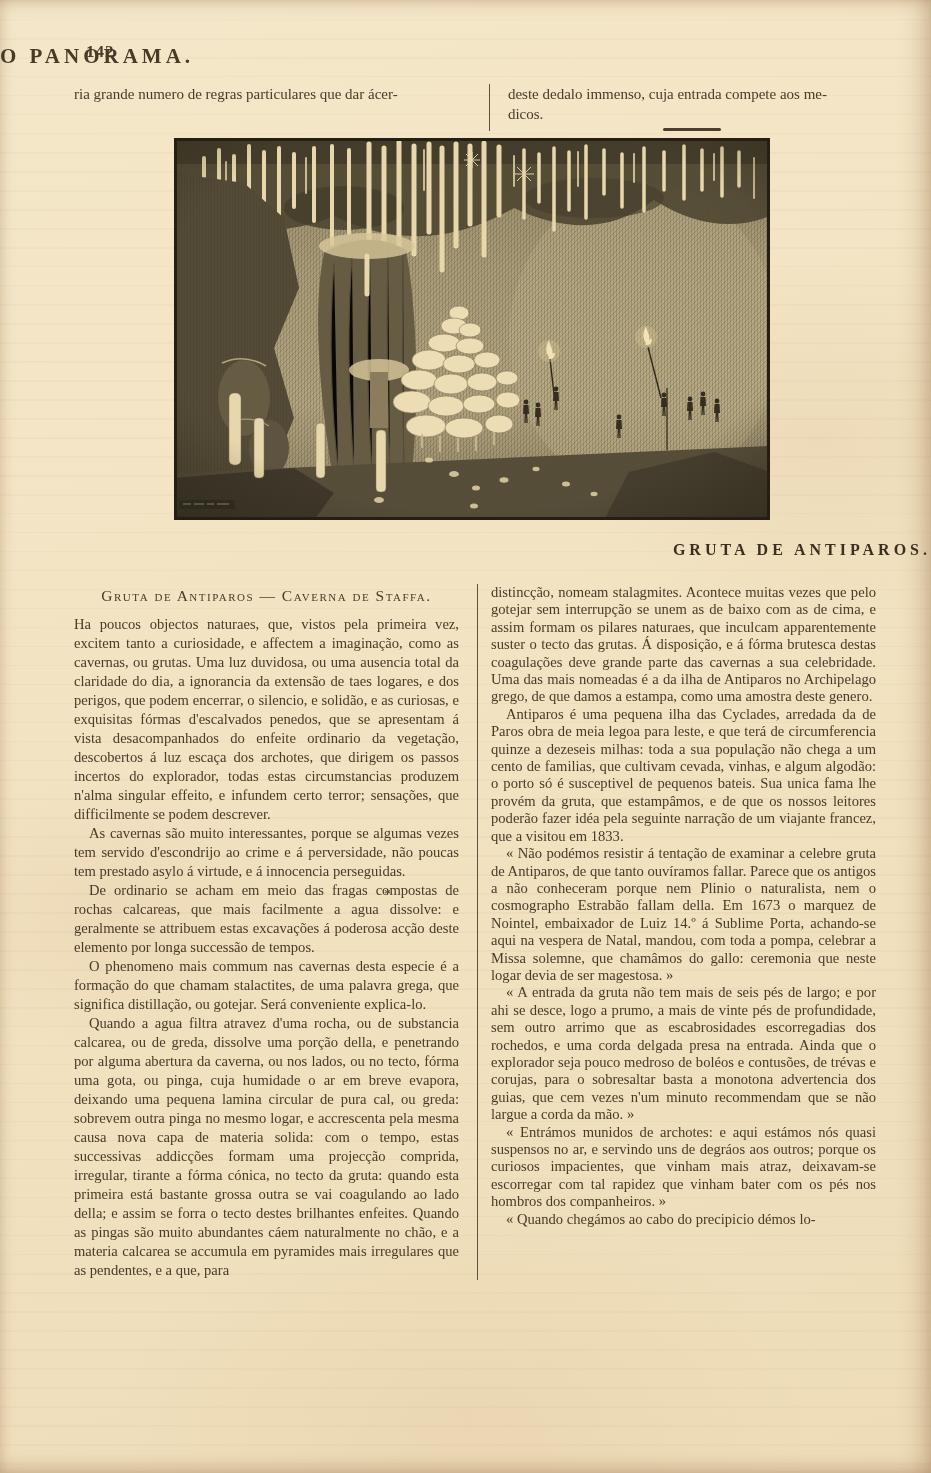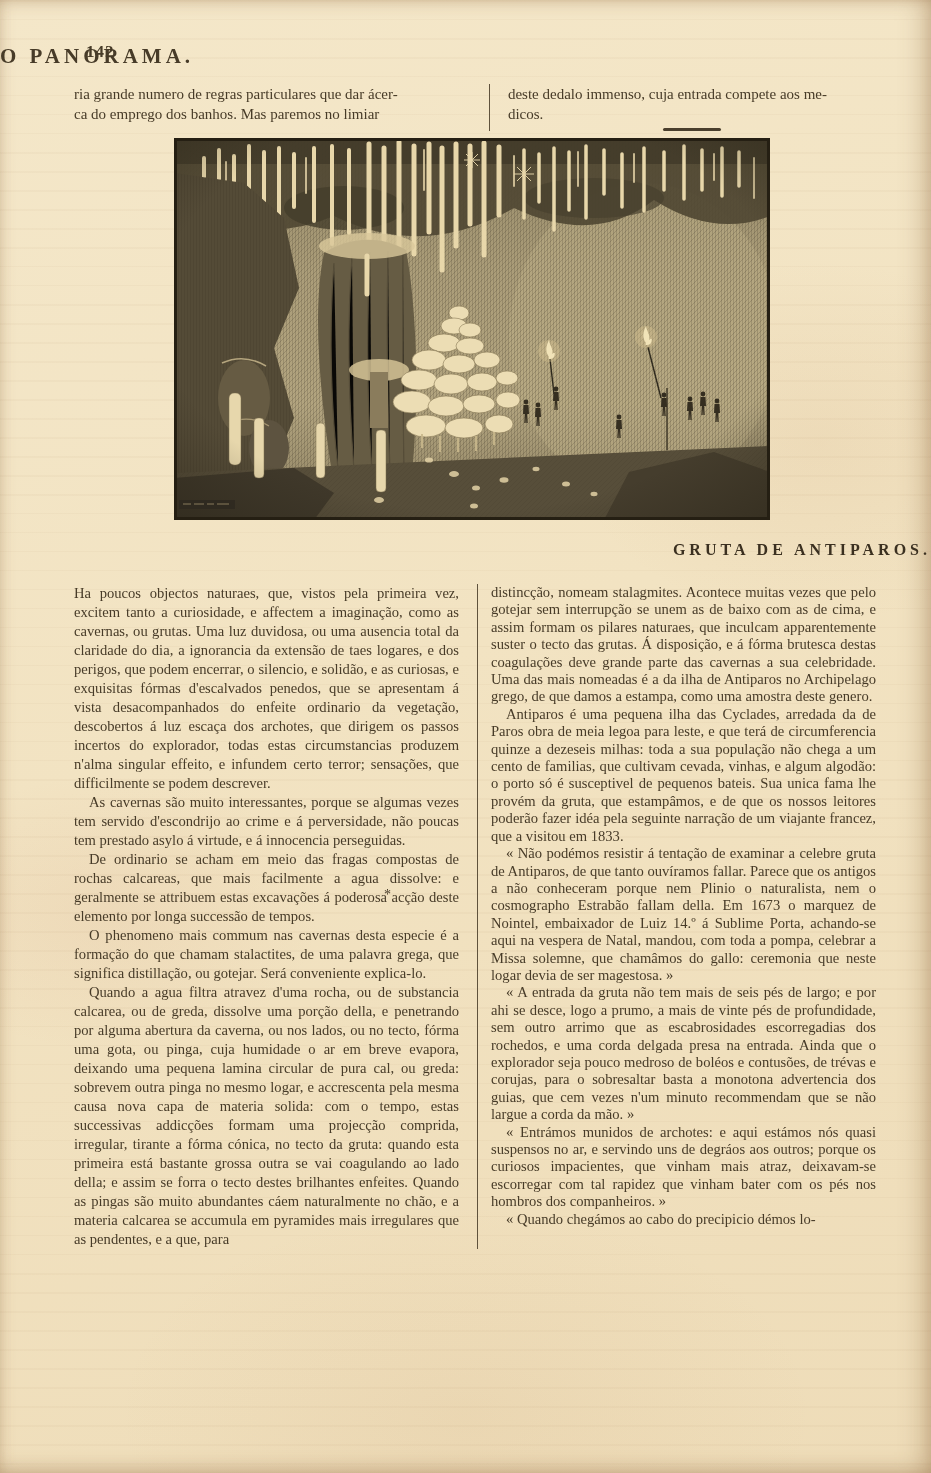--- a/index.html
+++ b/index.html
@@ -45,21 +45,20 @@
 <body>
 
 <div class="page">
 
   <div class="page-number">142</div>
   <div class="masthead">O PANORAMA.</div>
 
   <div class="intro-row">
     <div class="intro-col intro-left">
       <div class="intro-line">ria grande numero de regras particulares que dar ácer-</div>
-      <div class="intro-line">ca do emprego dos banhos. Mas paremos no limiar</div>
     </div>
     <div class="intro-col intro-right">
       <div class="intro-line">deste dedalo immenso, cuja entrada compete aos me-</div>
       <div class="intro-line">dicos.</div>
       <div class="end-rule"></div>
     </div>
   </div>
 
   <div class="engraving-wrap">
     <svg width="596" height="382" viewBox="0 0 596 382">
@@ -206,20 +205,21 @@
         <path d="M9,366 h8 M20,366 h10 M33,366 h7 M43,366 h12" stroke="#9b8d68" stroke-width="1"></path>
       </g>
       <rect x="1.5" y="1.5" width="593" height="379" fill="none" stroke="#251f13" stroke-width="3"></rect>
     </svg>
   </div>
 
   <div class="caption">GRUTA DE ANTIPAROS.</div>
 
   <div class="main">
     <div class="col col-left">
+      <div class="article-heading">Gruta de Antiparos — Caverna de Staffa.</div>
       <p>Ha poucos objectos naturaes, que, vistos pela primeira vez, excitem tanto a curiosidade, e affectem a imaginação, como as cavernas, ou grutas. Uma luz duvidosa, ou uma ausencia total da claridade do dia, a ignorancia da extensão de taes logares, e dos perigos, que podem encerrar, o silencio, e solidão, e as curiosas, e exquisitas fórmas d'escalvados penedos, que se apresentam á vista desacompanhados do enfeite ordinario da vegetação, descobertos á luz escaça dos archotes, que dirigem os passos incertos do explorador, todas estas circumstancias produzem n'alma singular effeito, e infundem certo terror; sensações, que difficilmente se podem descrever.</p>
       <p class="ind">As cavernas são muito interessantes, porque se algumas vezes tem servido d'escondrijo ao crime e á perversidade, não poucas tem prestado asylo á virtude, e á innocencia perseguidas.</p>
       <p class="ind">De ordinario se acham em meio das fragas compostas de rochas calcareas, que mais facilmente a agua dissolve: e geralmente se attribuem estas excavações á poderosa acção deste elemento por longa successão de tempos.</p>
       <p class="ind">O phenomeno mais commum nas cavernas desta especie é a formação do que chamam stalactites, de uma palavra grega, que significa distillação, ou gotejar. Será conveniente explica-lo.</p>
       <p class="ind">Quando a agua filtra atravez d'uma rocha, ou de substancia calcarea, ou de greda, dissolve uma porção della, e penetrando por alguma abertura da caverna, ou nos lados, ou no tecto, fórma uma gota, ou pinga, cuja humidade o ar em breve evapora, deixando uma pequena lamina circular de pura cal, ou greda: sobrevem outra pinga no mesmo logar, e accrescenta pela mesma causa nova capa de materia solida: com o tempo, estas successivas addicções formam uma projecção comprida, irregular, tirante a fórma cónica, no tecto da gruta: quando esta primeira está bastante grossa outra se vai coagulando ao lado della; e assim se forra o tecto destes brilhantes enfeites. Quando as pingas são muito abundantes cáem naturalmente no chão, e a materia calcarea se accumula em pyramides mais irregulares que as pendentes, e a que, para</p>
     </div>
     <div class="col col-right">
       <p>distincção, nomeam stalagmites. Acontece muitas vezes que pelo gotejar sem interrupção se unem as de baixo com as de cima, e assim formam os pilares naturaes, que inculcam apparentemente suster o tecto das grutas. Á disposição, e á fórma brutesca destas coagulações deve grande parte das cavernas a sua celebridade. Uma das mais nomeadas é a da ilha de Antiparos no Archipelago grego, de que damos a estampa, como uma amostra deste genero.</p>
       <p class="ind">Antiparos é uma pequena ilha das Cyclades, arredada da de Paros obra de meia legoa para leste, e que terá de circumferencia quinze a dezeseis milhas: toda a sua população não chega a um cento de familias, que cultivam cevada, vinhas, e algum algodão: o porto só é susceptivel de pequenos bateis. Sua unica fama lhe provém da gruta, que estampâmos, e de que os nossos leitores poderão fazer idéa pela seguinte narração de um viajante francez, que a visitou em 1833.</p>
       <p class="ind">« Não podémos resistir á tentação de examinar a celebre gruta de Antiparos, de que tanto ouvíramos fallar. Parece que os antigos a não conheceram porque nem Plinio o naturalista, nem o cosmographo Estrabão fallam della. Em 1673 o marquez de Nointel, embaixador de Luiz 14.º á Sublime Porta, achando-se aqui na vespera de Natal, mandou, com toda a pompa, celebrar a Missa solemne, que chamâmos do gallo: ceremonia que neste logar devia de ser magestosa. »</p>

